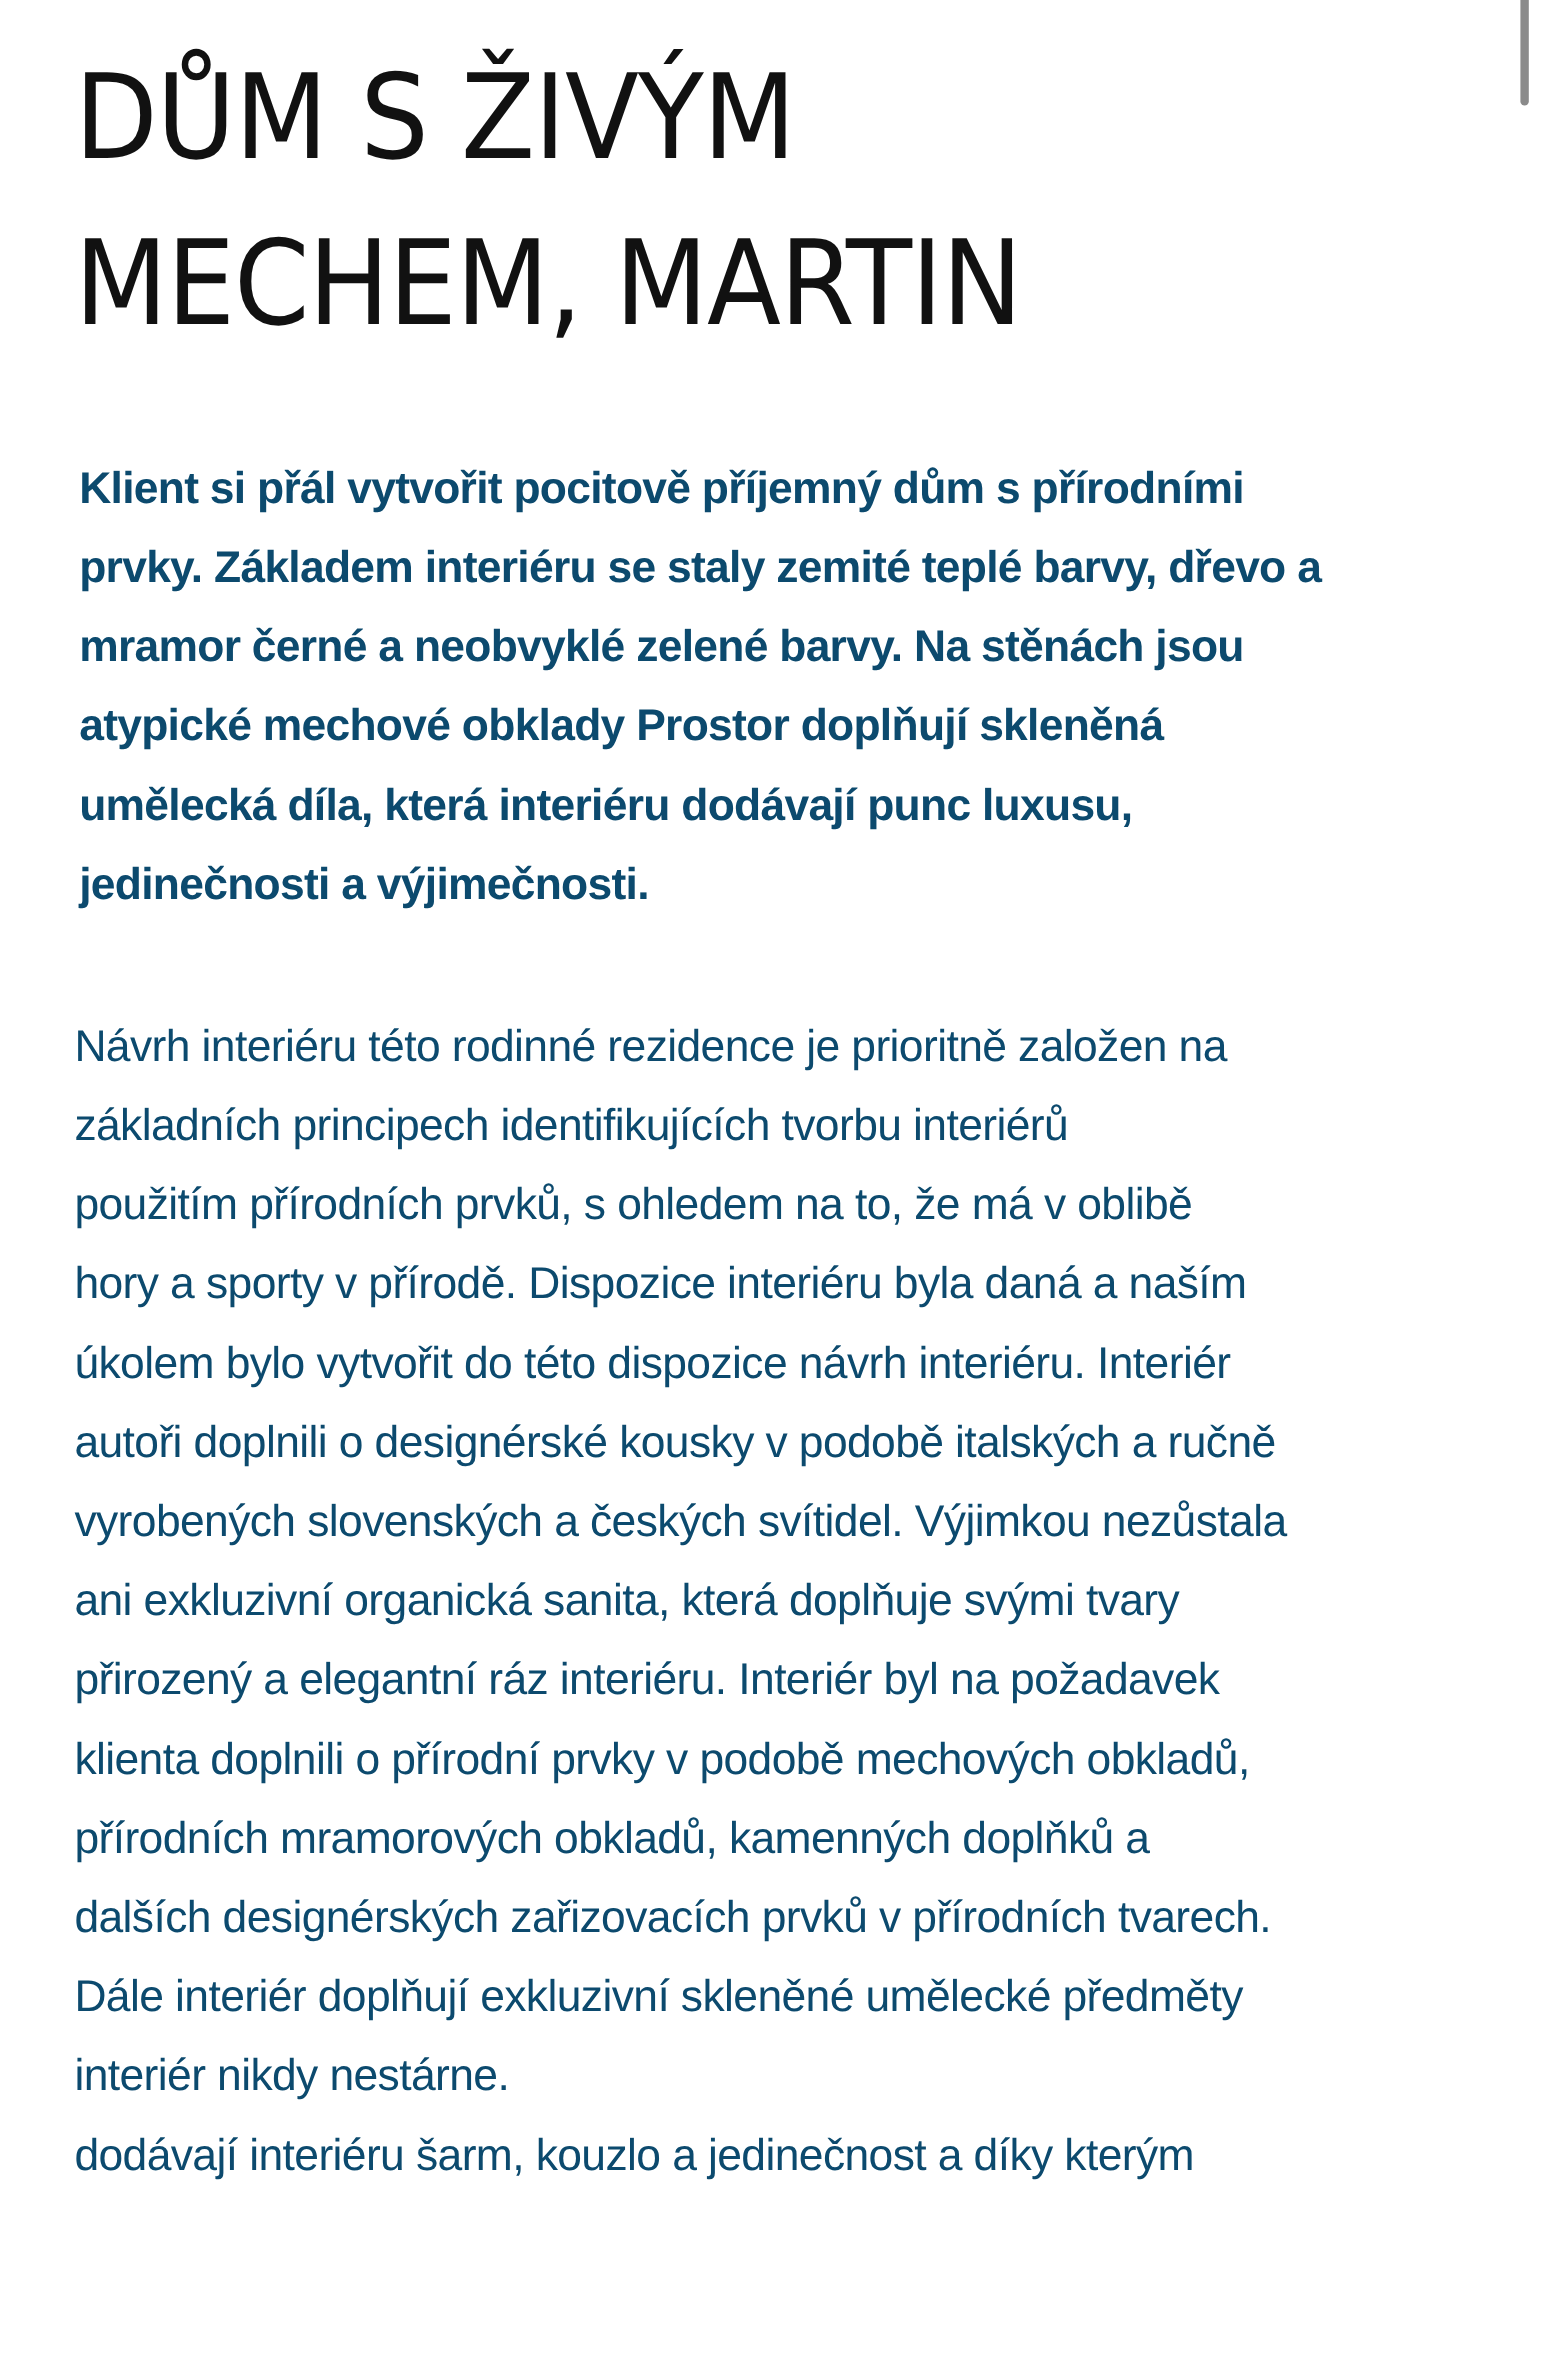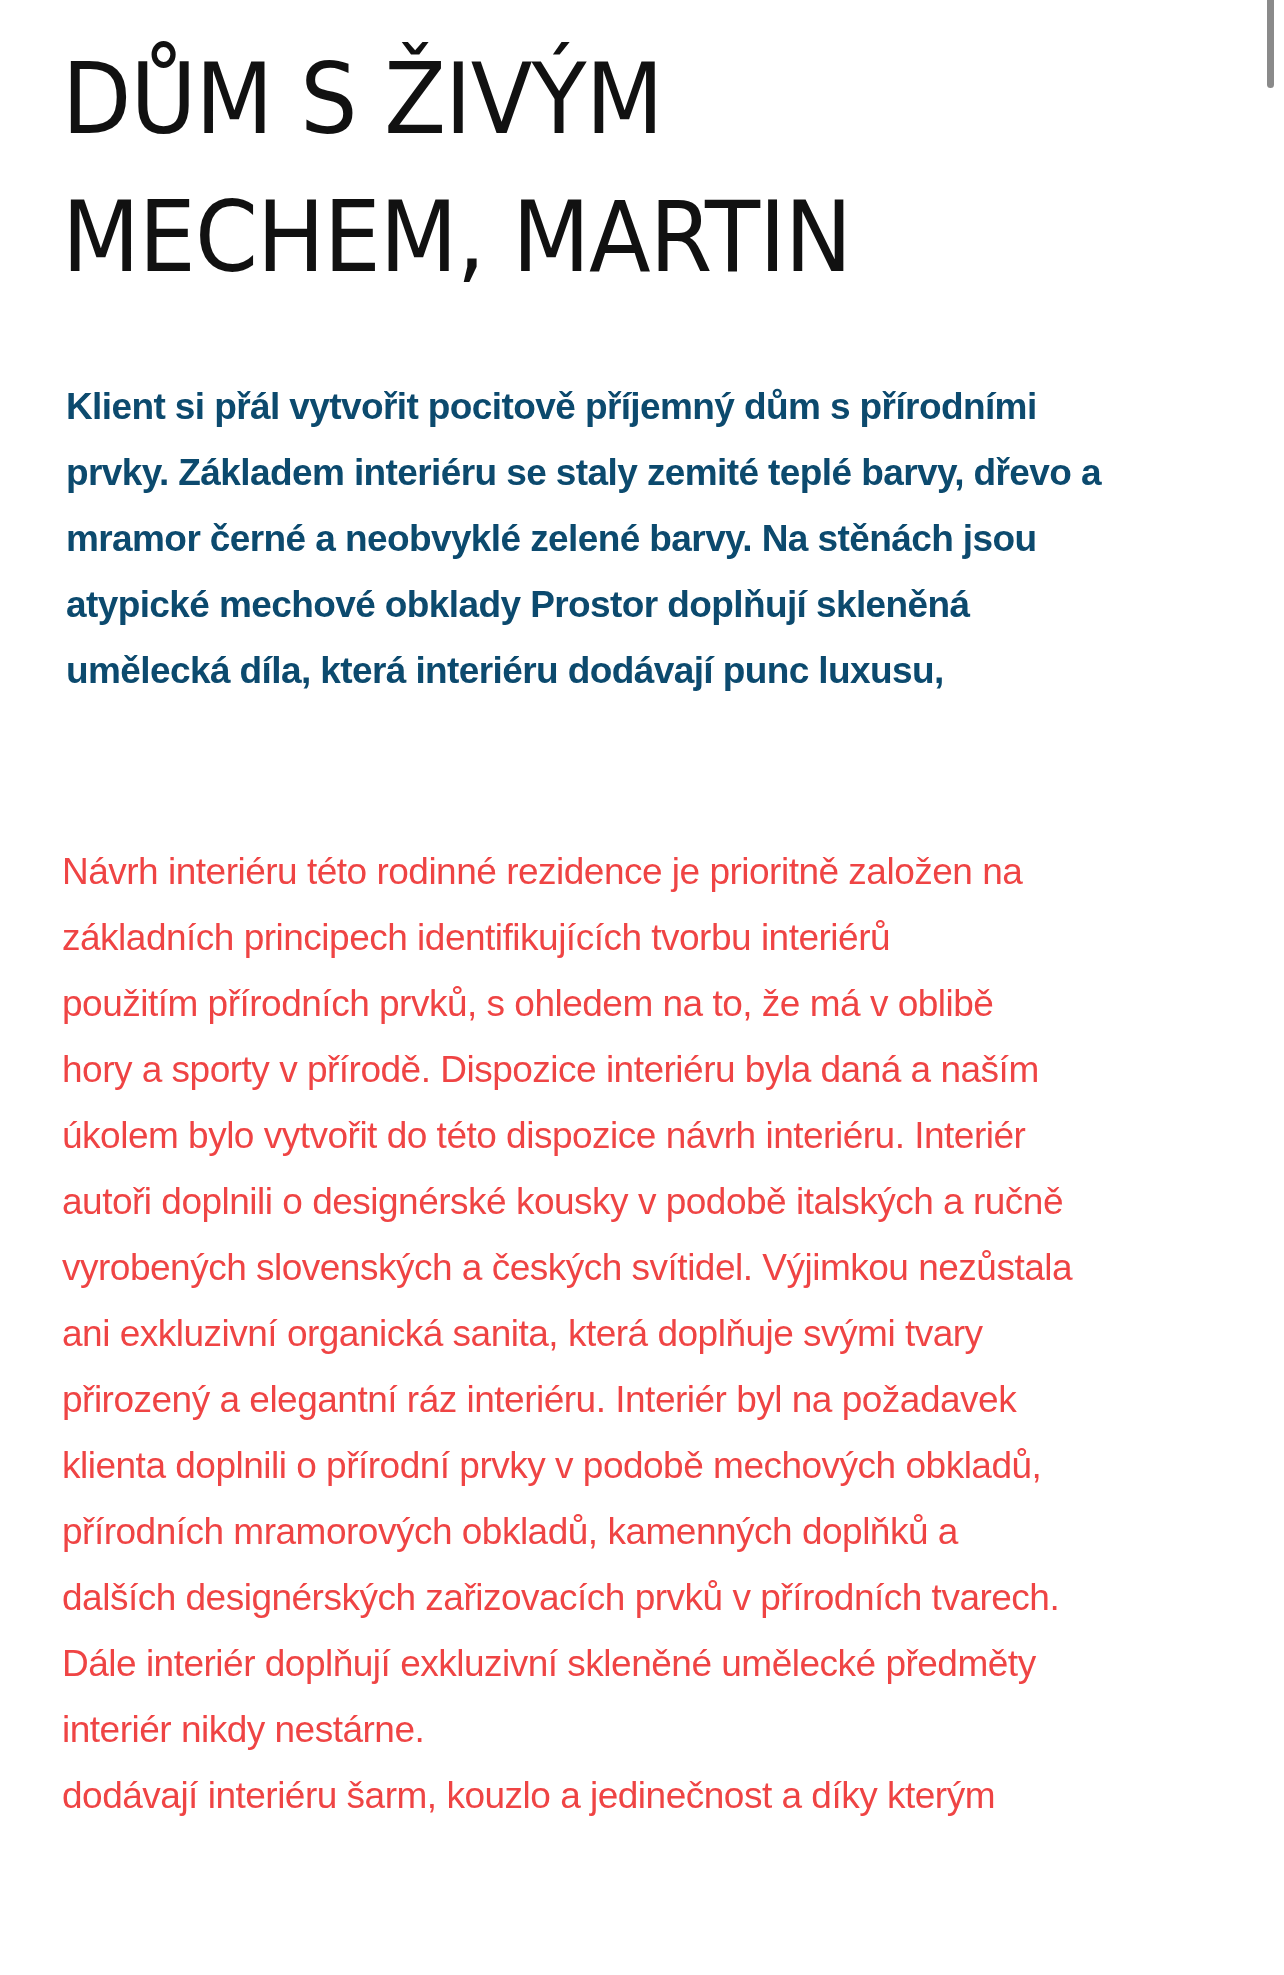--- a/index.html
+++ b/index.html
@@ -55,21 +55,21 @@
     }
     .body-text {
       position: absolute;
       left: 0;
       top: 839px;
       margin: 0;
       font-weight: normal;
       font-size: 37px;
       line-height: 66px;
       letter-spacing: -0.5px;
-      color: #ef4444;
+      color: #0c4a6e;
       white-space: nowrap;
     }
     .line { display: block; }
     .scrollbar-thumb {
       position: absolute;
       right: 10px;
       top: 0;
       width: 7px;
       height: 88px;
       background: #8a8a8a;
@@ -84,20 +84,21 @@
     <span class="tline">DŮM S ŽIVÝM</span>
     <span class="tline">MECHEM, MARTIN</span>
   </h1>
 
   <p class="lead">
     <span class="line">Klient si přál vytvořit pocitově příjemný dům s přírodními</span>
     <span class="line">prvky. Základem interiéru se staly zemité teplé barvy, dřevo a</span>
     <span class="line">mramor černé a neobvyklé zelené barvy. Na stěnách jsou</span>
     <span class="line">atypické mechové obklady Prostor doplňují skleněná</span>
     <span class="line">umělecká díla, která interiéru dodávají punc luxusu,</span>
+    <span class="line">jedinečnosti a výjimečnosti.</span>
   </p>
 
   <p class="body-text">
     <span class="line">Návrh interiéru této rodinné rezidence je prioritně založen na</span>
     <span class="line">základních principech identifikujících tvorbu interiérů</span>
     <span class="line">použitím přírodních prvků, s ohledem na to, že má v oblibě</span>
     <span class="line">hory a sporty v přírodě. Dispozice interiéru byla daná a naším</span>
     <span class="line">úkolem bylo vytvořit do této dispozice návrh interiéru. Interiér</span>
     <span class="line">autoři doplnili o designérské kousky v podobě italských a ručně</span>
     <span class="line">vyrobených slovenských a českých svítidel. Výjimkou nezůstala</span>

